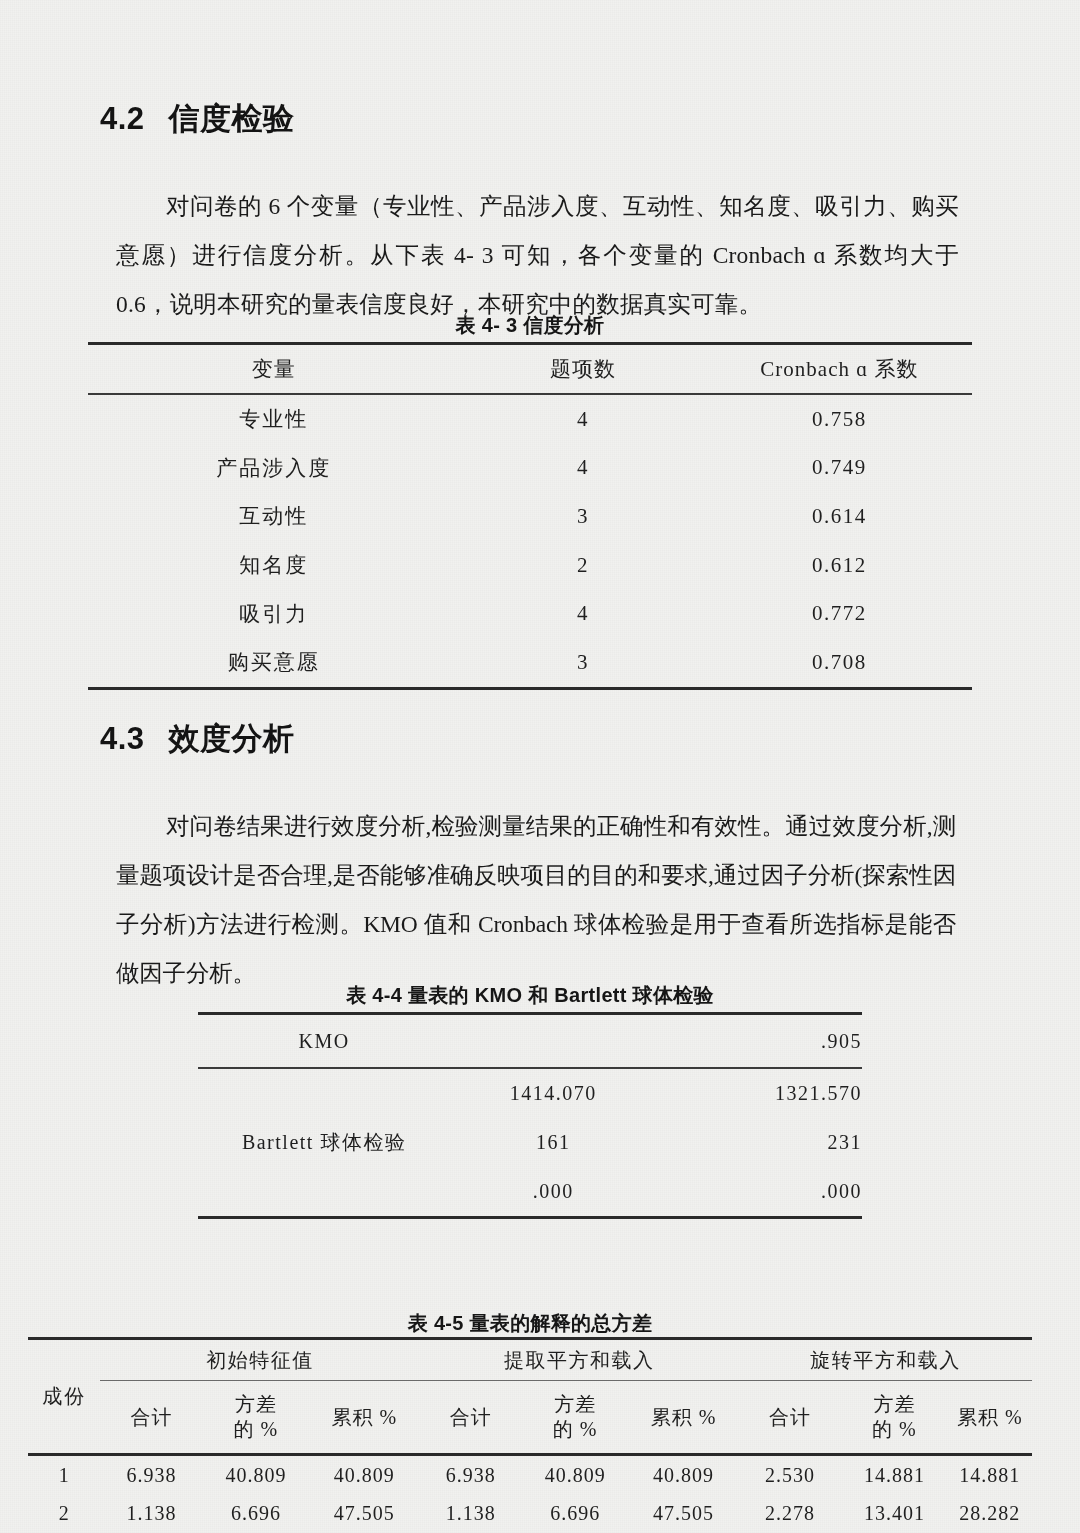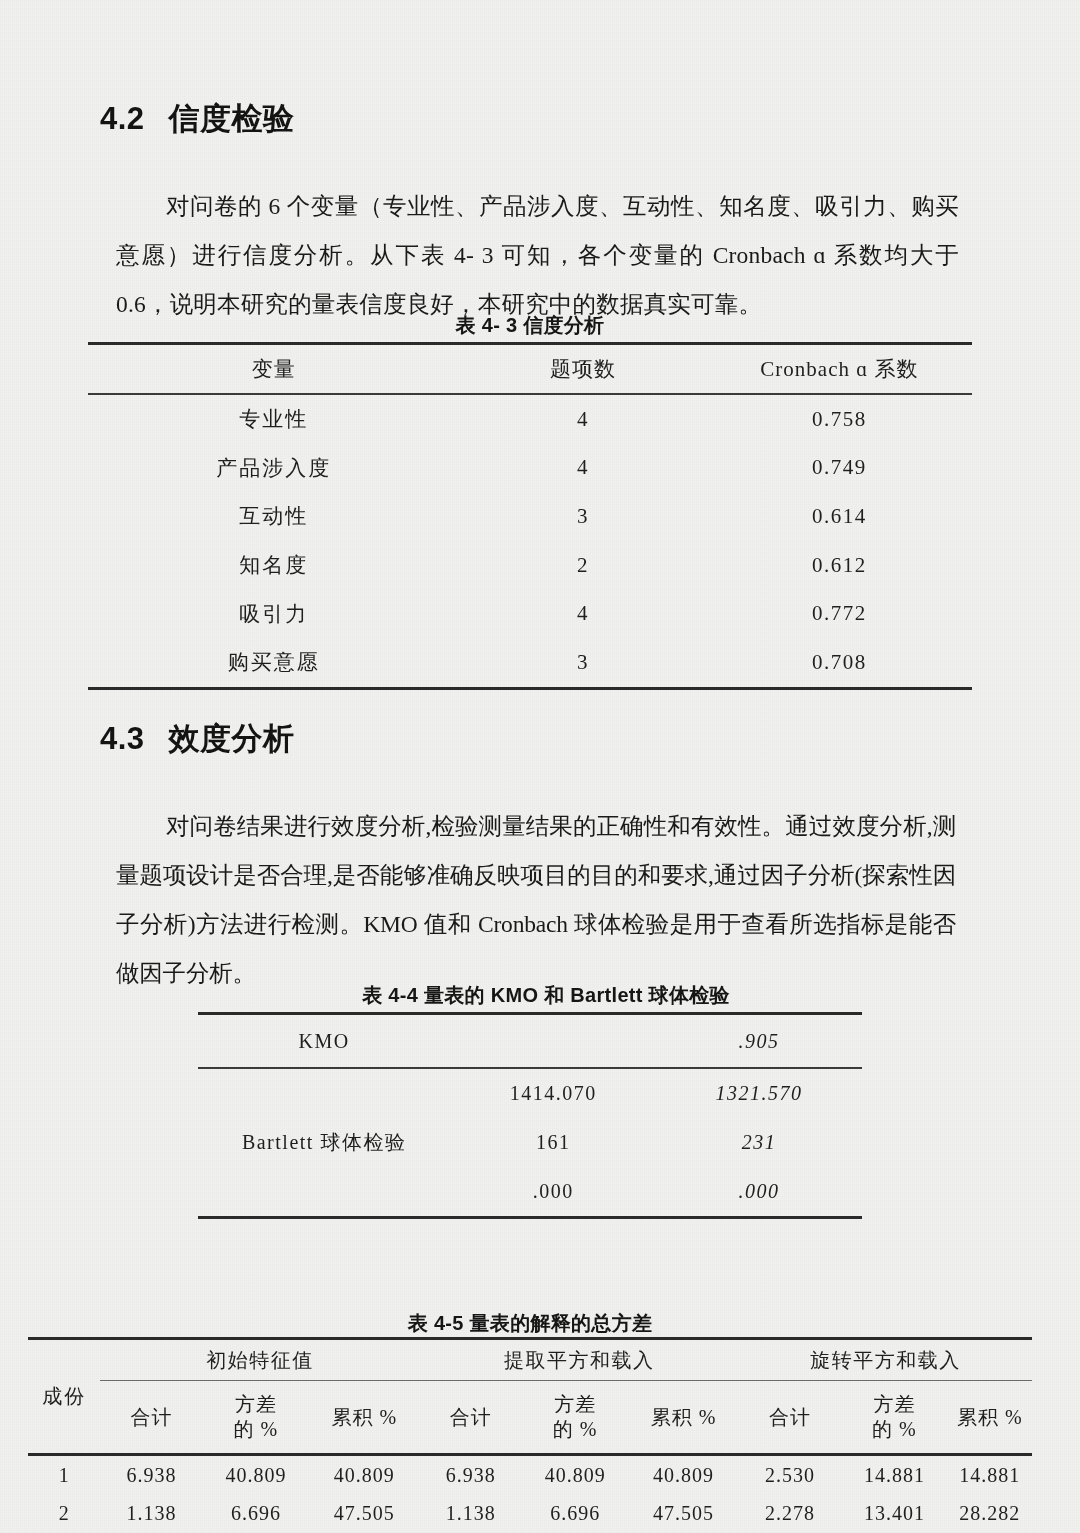--- a/index.html
+++ b/index.html
@@ -82,21 +82,21 @@
   .t43 tbody td.c-var { letter-spacing: 2px; }
   .t43 .mono { font-family: "Liberation Serif","DejaVu Serif",serif; letter-spacing: 1.5px; }
 
   
   .t44-wrap { position: absolute; left: 198px; top: 1012px; width: 664px; }
   .t44 td { font-size: 20px; letter-spacing: 1.5px; }
   .t44 .r-kmo td { height: 52px; }
   .t44 .r-dat td { height: 49px; }
   .t44 .c1 { width: 38%; text-align: center; }
   .t44 .c2 { width: 31%; text-align: center; }
-  .t44 .c3 { width: 31%; text-align: center; font-style: italic; }
+  .t44 .c3 { width: 31%; text-align: right; }
 
   
   .t45-wrap { position: absolute; left: 28px; top: 1337px; width: 1004px; }
   .t45 th, .t45 td { font-size: 20px; }
   .t45 .grp {
     text-align: center;
     height: 40px;
     letter-spacing: 1.5px;
   }
   .t45 .grp-rule { border-bottom: 1.5px solid #6a6a6a; }
@@ -183,21 +183,21 @@
   <div style="position:absolute; left:100px; top:718px; width:880px;">
     <h2 class="sec-heading">
       <span class="heading-num">4.3</span><span>效度分析</span>
     </h2>
   </div>
 
   <div style="position:absolute; left:100px; top:786px; width:872px;">
     <p class="body indent tight">对问卷结果进行效度分析,检验测量结果的正确性和有效性。通过效度分析,测量题项设计是否合理,是否能够准确反映项目的目的和要求,通过因子分析(探索性因子分析)方法进行检测。KMO 值和 Cronbach 球体检验是用于查看所选指标是能否做因子分析。</p>
   </div>
 
-  <div style="position:absolute; left:214px; top:982px; width:664px;">
+  <div style="position:absolute; left:198px; top:982px; width:664px;">
     <div class="tbl-caption">表 4-4 量表的 KMO 和 Bartlett 球体检验</div>
   </div>
 
   <div class="t44-wrap">
     <table class="doc-tbl t44">
       <tbody>
         <tr class="r-kmo rule-top">
           <td class="c1">KMO</td>
           <td class="c2"></td>
           <td class="c3">.905</td>

